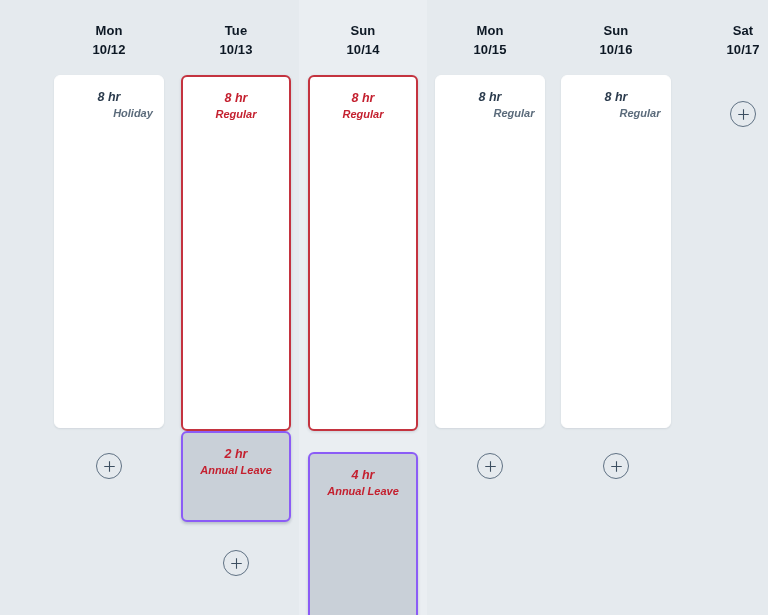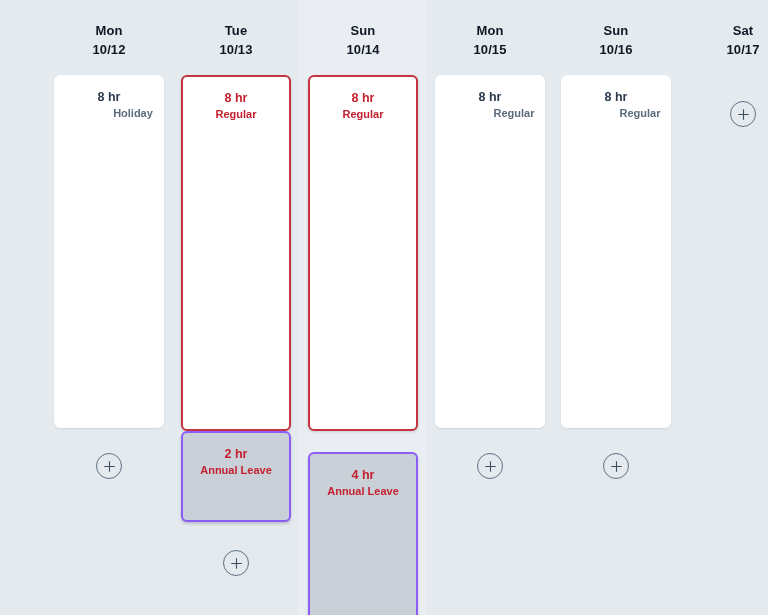--- a/index.html
+++ b/index.html
@@ -60,20 +60,21 @@
   }
 
   
   .entry-card {
     position: absolute;
     left: 9px;
     width: 110px;
     border-radius: 6px;
     text-align: center;
     padding-top: 13px;
+    font-style: italic;
   }
 
   .entry-card.plain {
     background: #ffffff;
     border: 1px solid #ffffff;
     box-shadow: 0 1px 2px rgba(25, 45, 70, 0.10);
   }
 
   .entry-card.outlined {
     background: #ffffff;

